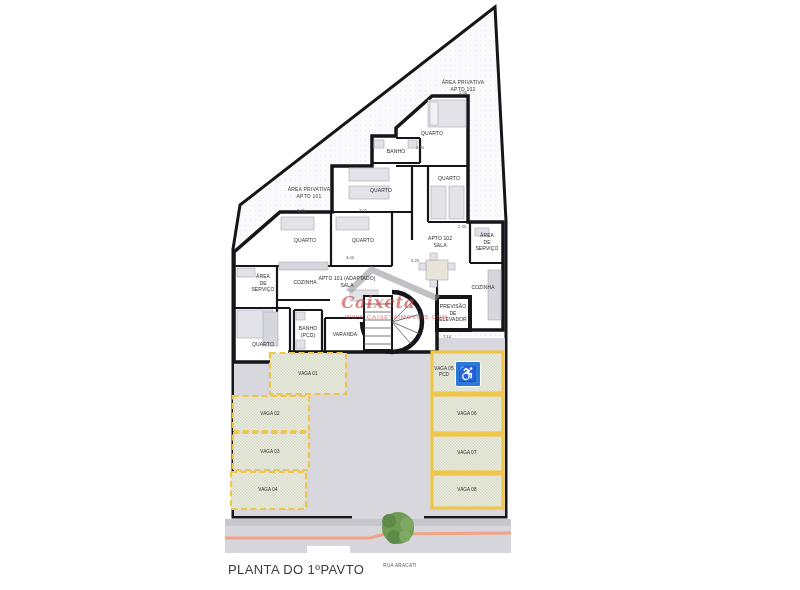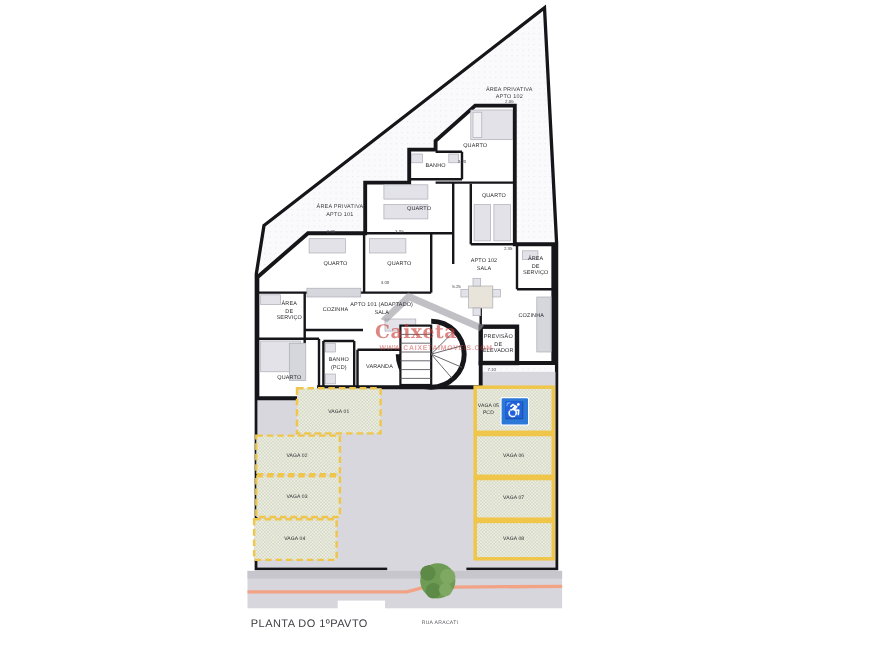--- a/index.html
+++ b/index.html
@@ -5,26 +5,26 @@
   html,body{margin:0;padding:0;background:#ffffff;}
   .canvas{position:relative;width:800px;height:590px;background:#ffffff;overflow:hidden;
           font-family:"Liberation Sans", sans-serif;}
   svg{position:absolute;left:0;top:0;}
   .lbl{position:absolute;transform:translate(-50%,-50%);font-size:5px;line-height:1.3;
        color:#2b2b30;text-align:center;white-space:pre-line;letter-spacing:.1px;}
   .area-lbl{font-size:5px;color:#3a3a40;letter-spacing:.2px;}
   .vaga-lbl{font-size:4.6px;color:#2b2b30;}
   .dim{position:absolute;transform:translate(-50%,-50%);font-size:4px;color:#4a4a52;
        white-space:nowrap;}
-  .plan-title{position:absolute;left:228px;top:562px;font-size:10px;color:#3c3c42;
+  .plan-title{position:absolute;left:228px;top:562px;font-size:13px;color:#3c3c42;
        letter-spacing:.4px;}
   .street{position:absolute;left:400px;top:563px;transform:translateX(-50%);
        font-size:4.6px;color:#55555c;letter-spacing:.3px;}
   .wm-brand{position:absolute;left:341px;top:292px;font-family:"DejaVu Serif", serif;
-       font-weight:bold;font-size:17px;color:rgba(201,60,55,.62);
+       font-style:italic;font-weight:bold;font-size:17px;color:rgba(201,60,55,.62);
        letter-spacing:.5px;}
   .wm-url{position:absolute;left:345px;top:313px;font-size:6.2px;font-weight:bold;
        color:rgba(201,60,55,.5);letter-spacing:.7px;}
   .pcd-badge{position:absolute;left:455px;top:361px;width:24px;height:24px;
        background:#2b78d9;border:1px solid #ffffff;border-radius:2px;color:#ffffff;
        font-size:15px;line-height:23px;text-align:center;}
 </style>
 </head>
 <body>
 

